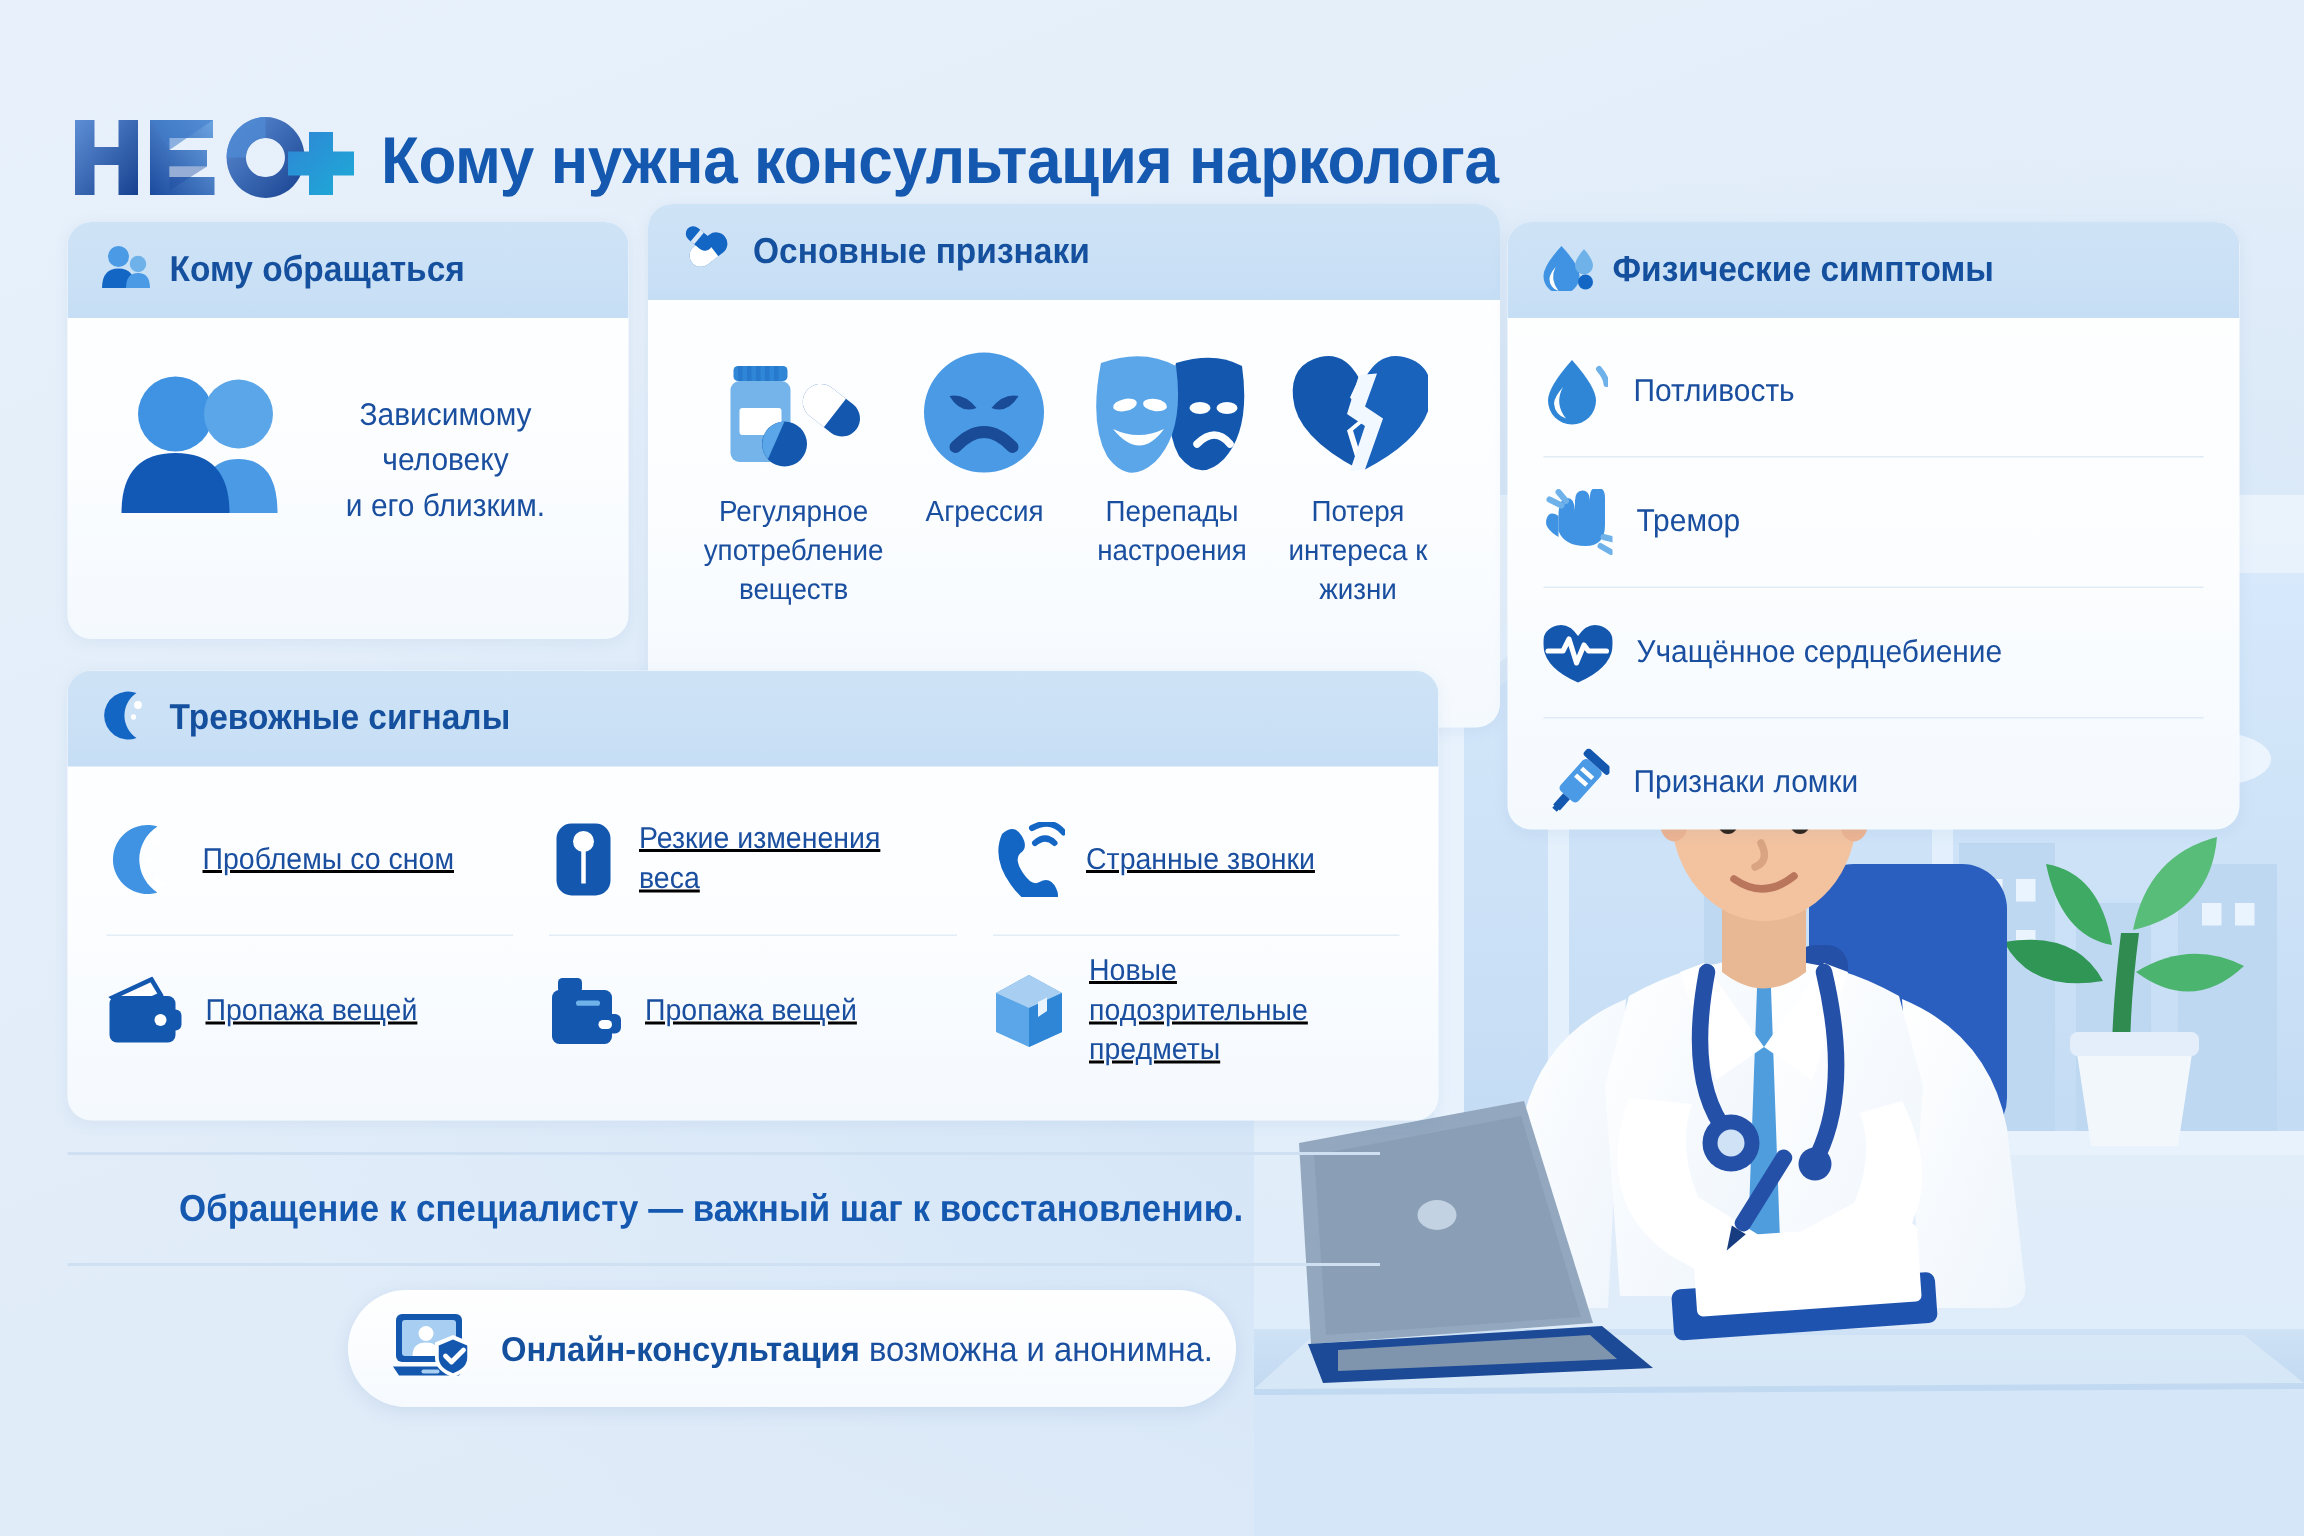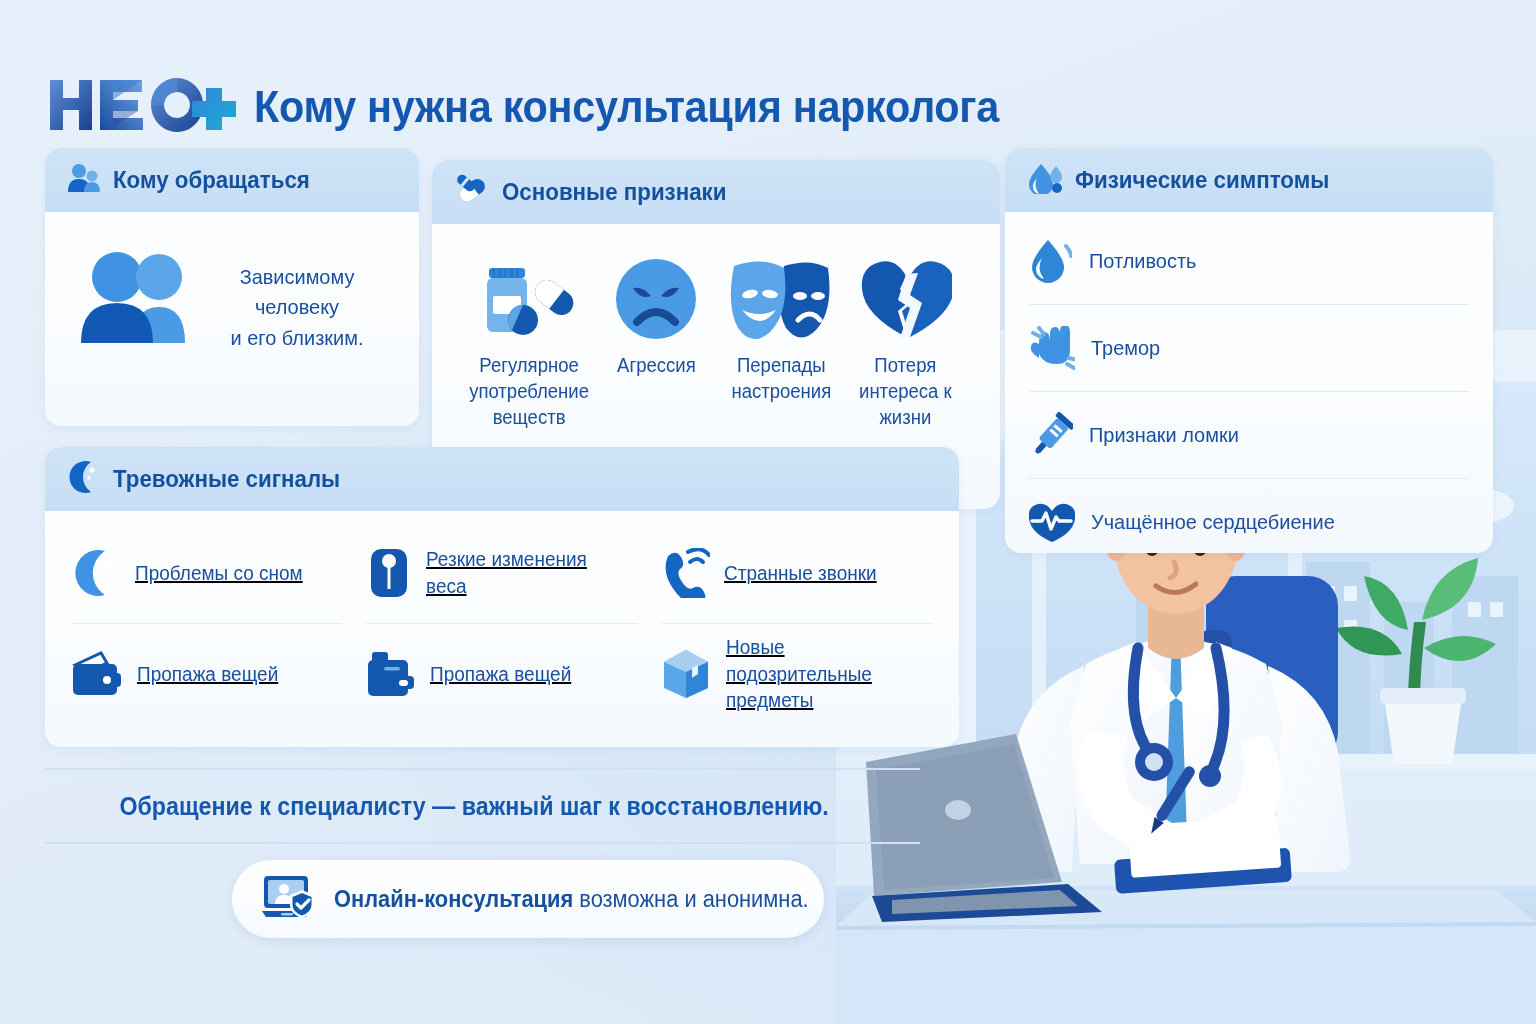--- a/index.html
+++ b/index.html
@@ -50,21 +50,21 @@
 
   
   #card-who{left:45px;top:148px;width:374px;height:278px;}
   .who-wrap{display:flex;align-items:center;padding-top:16px;}
   .who-caption{
     margin-top:16px;text-align:center;color:#1a4fa0;font-size:21px;line-height:1.45;
     transform:scaleX(0.95);
   }
 
   
-  #card-signs{left:432px;top:160px;width:568px;height:349px;}
+  #card-signs{left:432px;top:136px;width:568px;height:349px;}
   .signs-grid{display:flex;justify-content:space-between;padding:6px 8px 0;gap:4px;}
   .sign{width:126px;display:flex;flex-direction:column;align-items:center;}
   .sign .glyph{height:92px;display:flex;align-items:flex-end;justify-content:center;}
   .sign .lbl{
     margin-top:12px;text-align:center;color:#1a4fa0;font-size:19.5px;line-height:1.34;
     transform:scaleX(0.95);
   }
 
   
   #card-phys{left:1005px;top:148px;width:488px;height:405px;}
@@ -440,42 +440,42 @@
                 <path d="M40 32 l8 2"></path>
                 <path d="M38 38 l7 4"></path>
             </g>
           </svg>
         </span>
         <span class="lbl">Тремор</span>
       </div>
 
       <div class="phys-row">
         <span class="ic">
+          <svg width="46" height="42" viewBox="0 0 46 42">
+            <path d="M23 10 q-6 -9 -14 -7 q-11 3 -9 15 q2 14 23 23 q21 -9 23 -23 q2 -12 -9 -15 q-8 -2 -14 7Z" fill="#1358ae"></path>
+            <path d="M3 20 h10 l4 -8 l5 16 l5 -12 l3 4 h12" stroke="#ffffff" stroke-width="3.4" fill="none" stroke-linejoin="round" stroke-linecap="round"></path>
+          </svg>
+        </span>
+        <span class="lbl">Учащённое сердцебиение</span>
+      </div>
+
+      <div class="phys-row">
+        <span class="ic">
           <svg width="44" height="46" viewBox="0 0 44 46">
             <g transform="rotate(42 22 23)">
               <rect x="15" y="6" width="16" height="28" rx="3" fill="#4a9ae6"></rect>
               <rect x="18" y="12" width="10" height="3" fill="#ffffff"></rect>
               <rect x="18" y="18" width="10" height="3" fill="#ffffff"></rect>
               <rect x="12" y="0" width="22" height="6" rx="2" fill="#1358ae"></rect>
               <rect x="20" y="34" width="6" height="10" fill="#1358ae"></rect>
               <rect x="21" y="42" width="4" height="4" fill="#1358ae"></rect>
             </g>
           </svg>
         </span>
         <span class="lbl">Признаки ломки</span>
-      </div>
-
-      <div class="phys-row">
-        <span class="ic">
-          <svg width="46" height="42" viewBox="0 0 46 42">
-            <path d="M23 10 q-6 -9 -14 -7 q-11 3 -9 15 q2 14 23 23 q21 -9 23 -23 q2 -12 -9 -15 q-8 -2 -14 7Z" fill="#1358ae"></path>
-            <path d="M3 20 h10 l4 -8 l5 16 l5 -12 l3 4 h12" stroke="#ffffff" stroke-width="3.4" fill="none" stroke-linejoin="round" stroke-linecap="round"></path>
-          </svg>
-        </span>
-        <span class="lbl">Учащённое сердцебиение</span>
       </div>
 
     </div>
   </div>
 
   <div class="card" id="card-alarm">
     <div class="card-head">
       <span>
         <svg width="34" height="34" viewBox="0 0 34 34">
           <path d="M24 2 a16 16 0 1 0 0 30 a18 18 0 0 1 0 -30Z" fill="#1366c4"></path>

